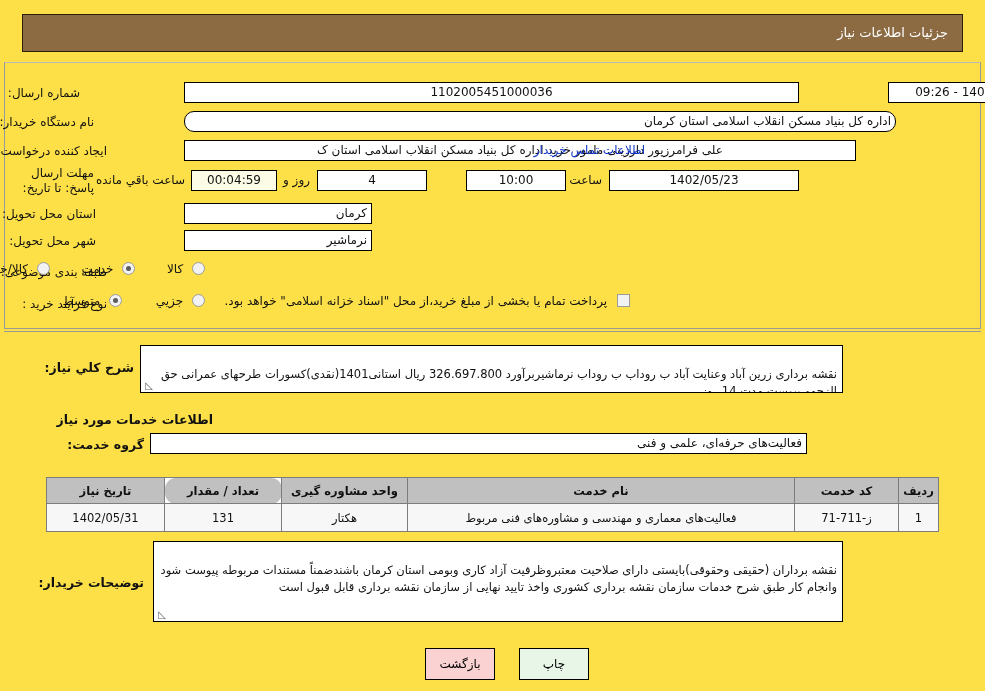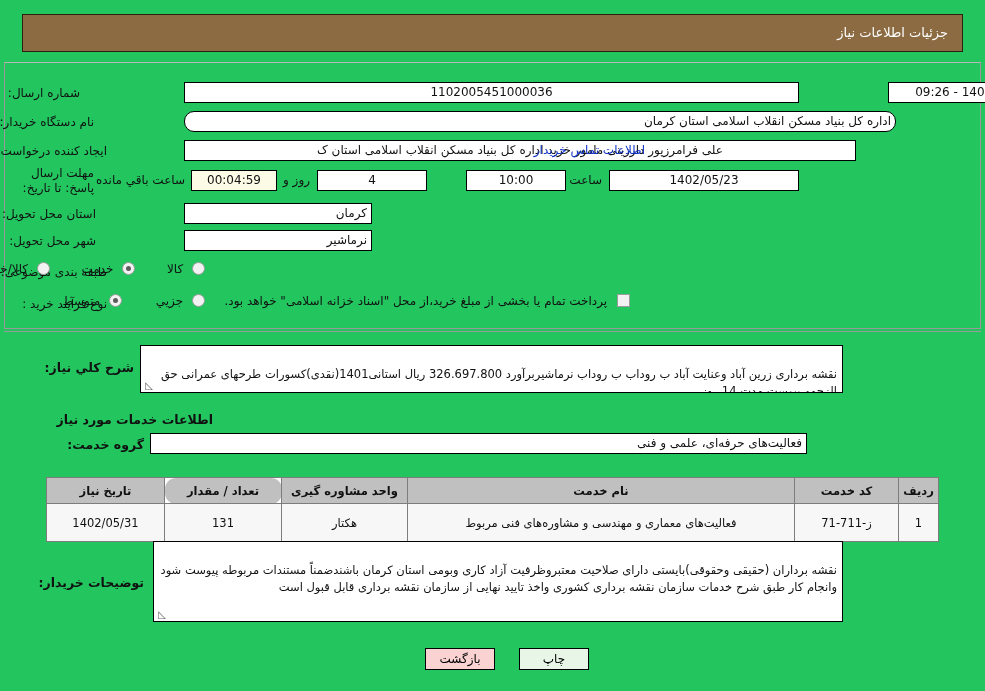--- a/index.html
+++ b/index.html
@@ -9,21 +9,21 @@
     width: 985px; height: 691px;
     background: #e3e3e3;
     font-family: "DejaVu Sans", "Liberation Sans", sans-serif;
     font-size: 12px;
     color: #111;
     overflow: hidden;
   }
   #root {
     position: relative;
     width: 985px; height: 691px;
-    background: #22c55e;
+    background: #fde047;
     direction: rtl;
     margin-left: 44px;
   }
 
   
   .watermark {
     position: absolute;
     pointer-events: none;
     z-index: 0;
     user-select: none;
@@ -196,29 +196,29 @@
     color: #111;
     height: 26px;
     padding: 0 4px;
     text-align: center;
   }
   .tbl td {
     background: #f7f7f7;
     border: 1px solid #7d7d7d;
     font-size: 11.5px;
     color: #111;
-    height: 38px;
+    height: 28px;
     padding: 0 4px;
     text-align: center;
   }
 
   
   .btn {
     position: absolute;
-    height: 22px;
+    height: 32px;
     border: 1px solid #000;
     font-size: 12px;
     line-height: 20px;
     text-align: center;
     cursor: pointer;
     z-index: 4;
     font-family: "DejaVu Sans", "Liberation Sans", sans-serif;
     padding: 0;
   }
   .btn-print { background: #e8f6e8; }

